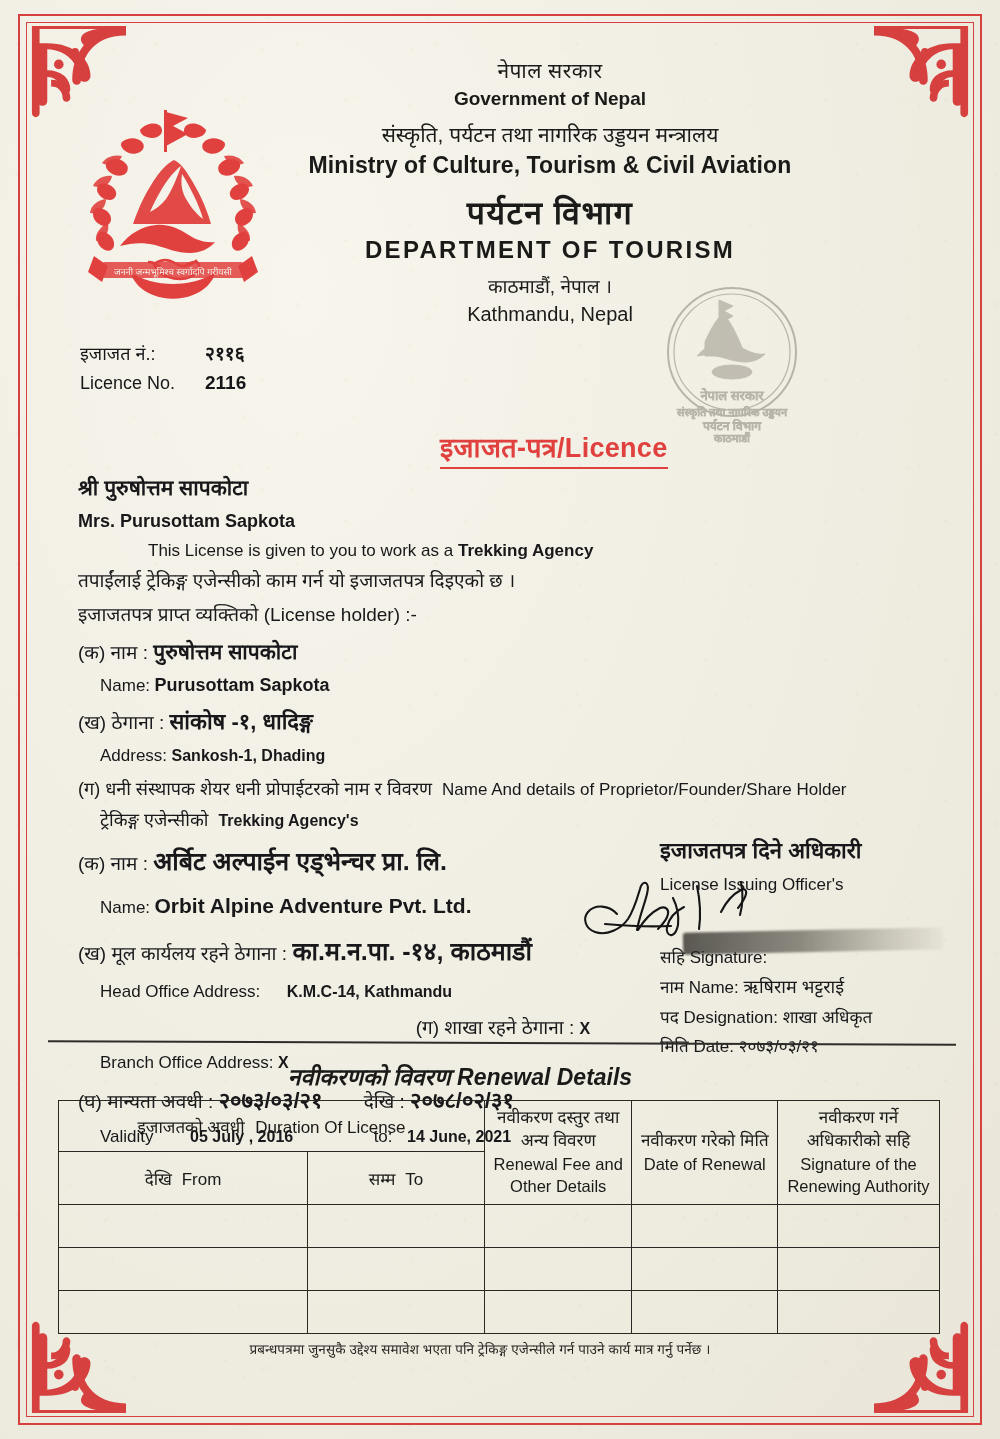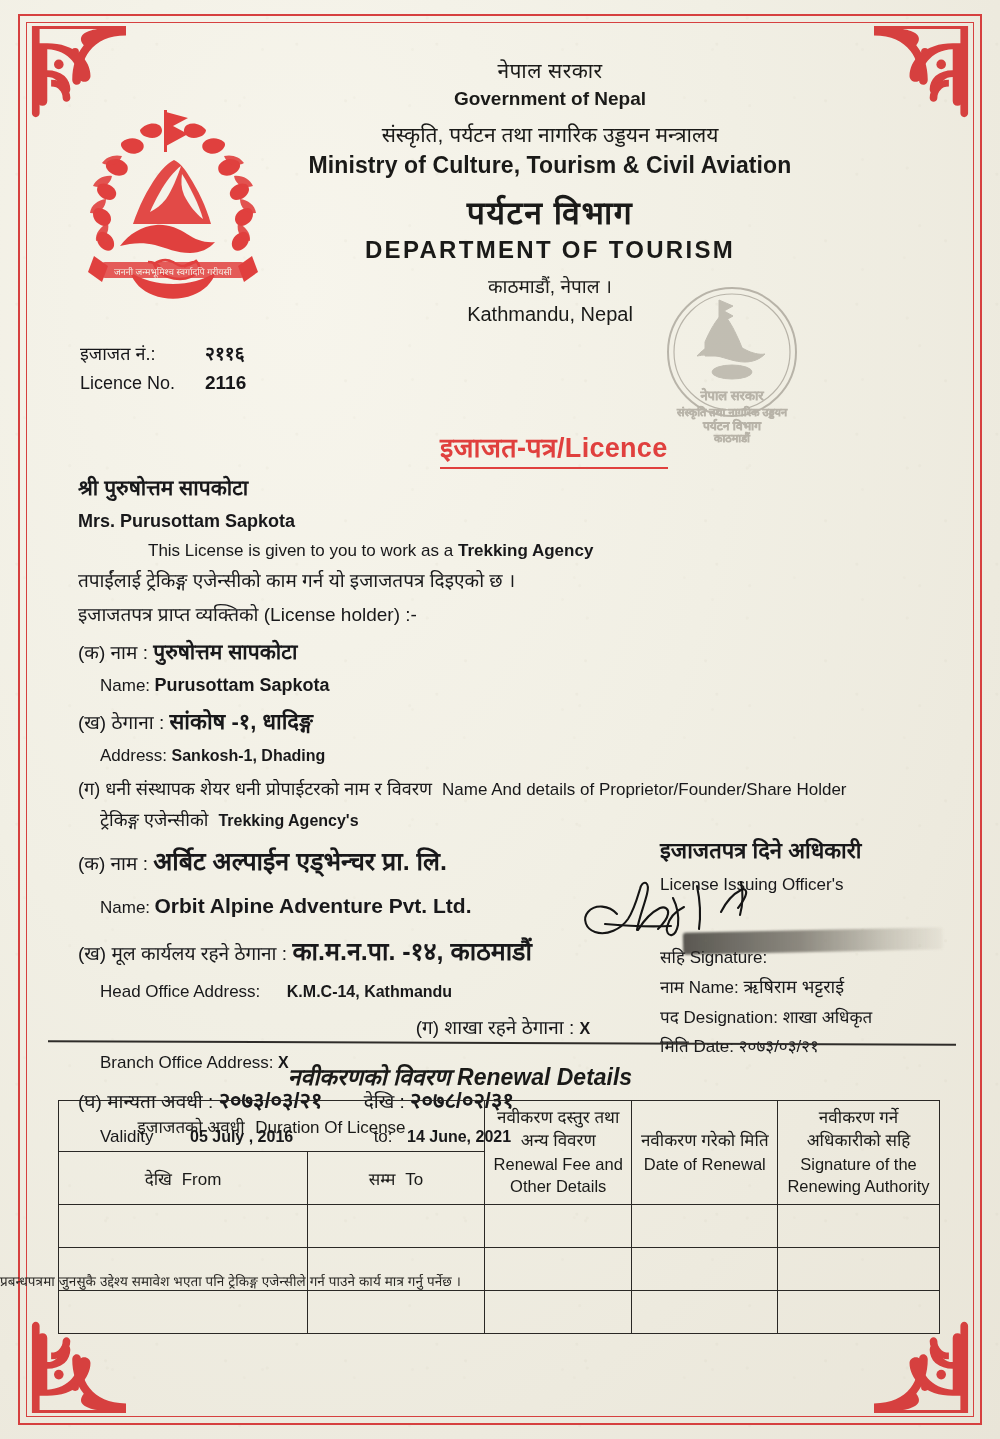--- a/index.html
+++ b/index.html
@@ -118,21 +118,21 @@
     font-weight:400;
   }
   .th-dur{height:50px;font-size:17px;}
   .th-sub{height:52px;font-size:17px;}
   .th-tall{font-size:16.5px;line-height:1.35;padding:4px 4px;}
   .row-empty td{height:42px;}
   .np-s{font-size:17px;}
 
   
   .footnote{
-    position:absolute;left:0;top:1272px;width:960px;text-align:left;
+    position:absolute;left:0;top:1340px;width:960px;text-align:center;
     font-size:13.5px;color:#2a2825;letter-spacing:.1px;
   }
 </style>
 </head>
 <body>
 
 <div class="page">
 
   <div class="border-outer"></div>
   <div class="border-inner"></div>

